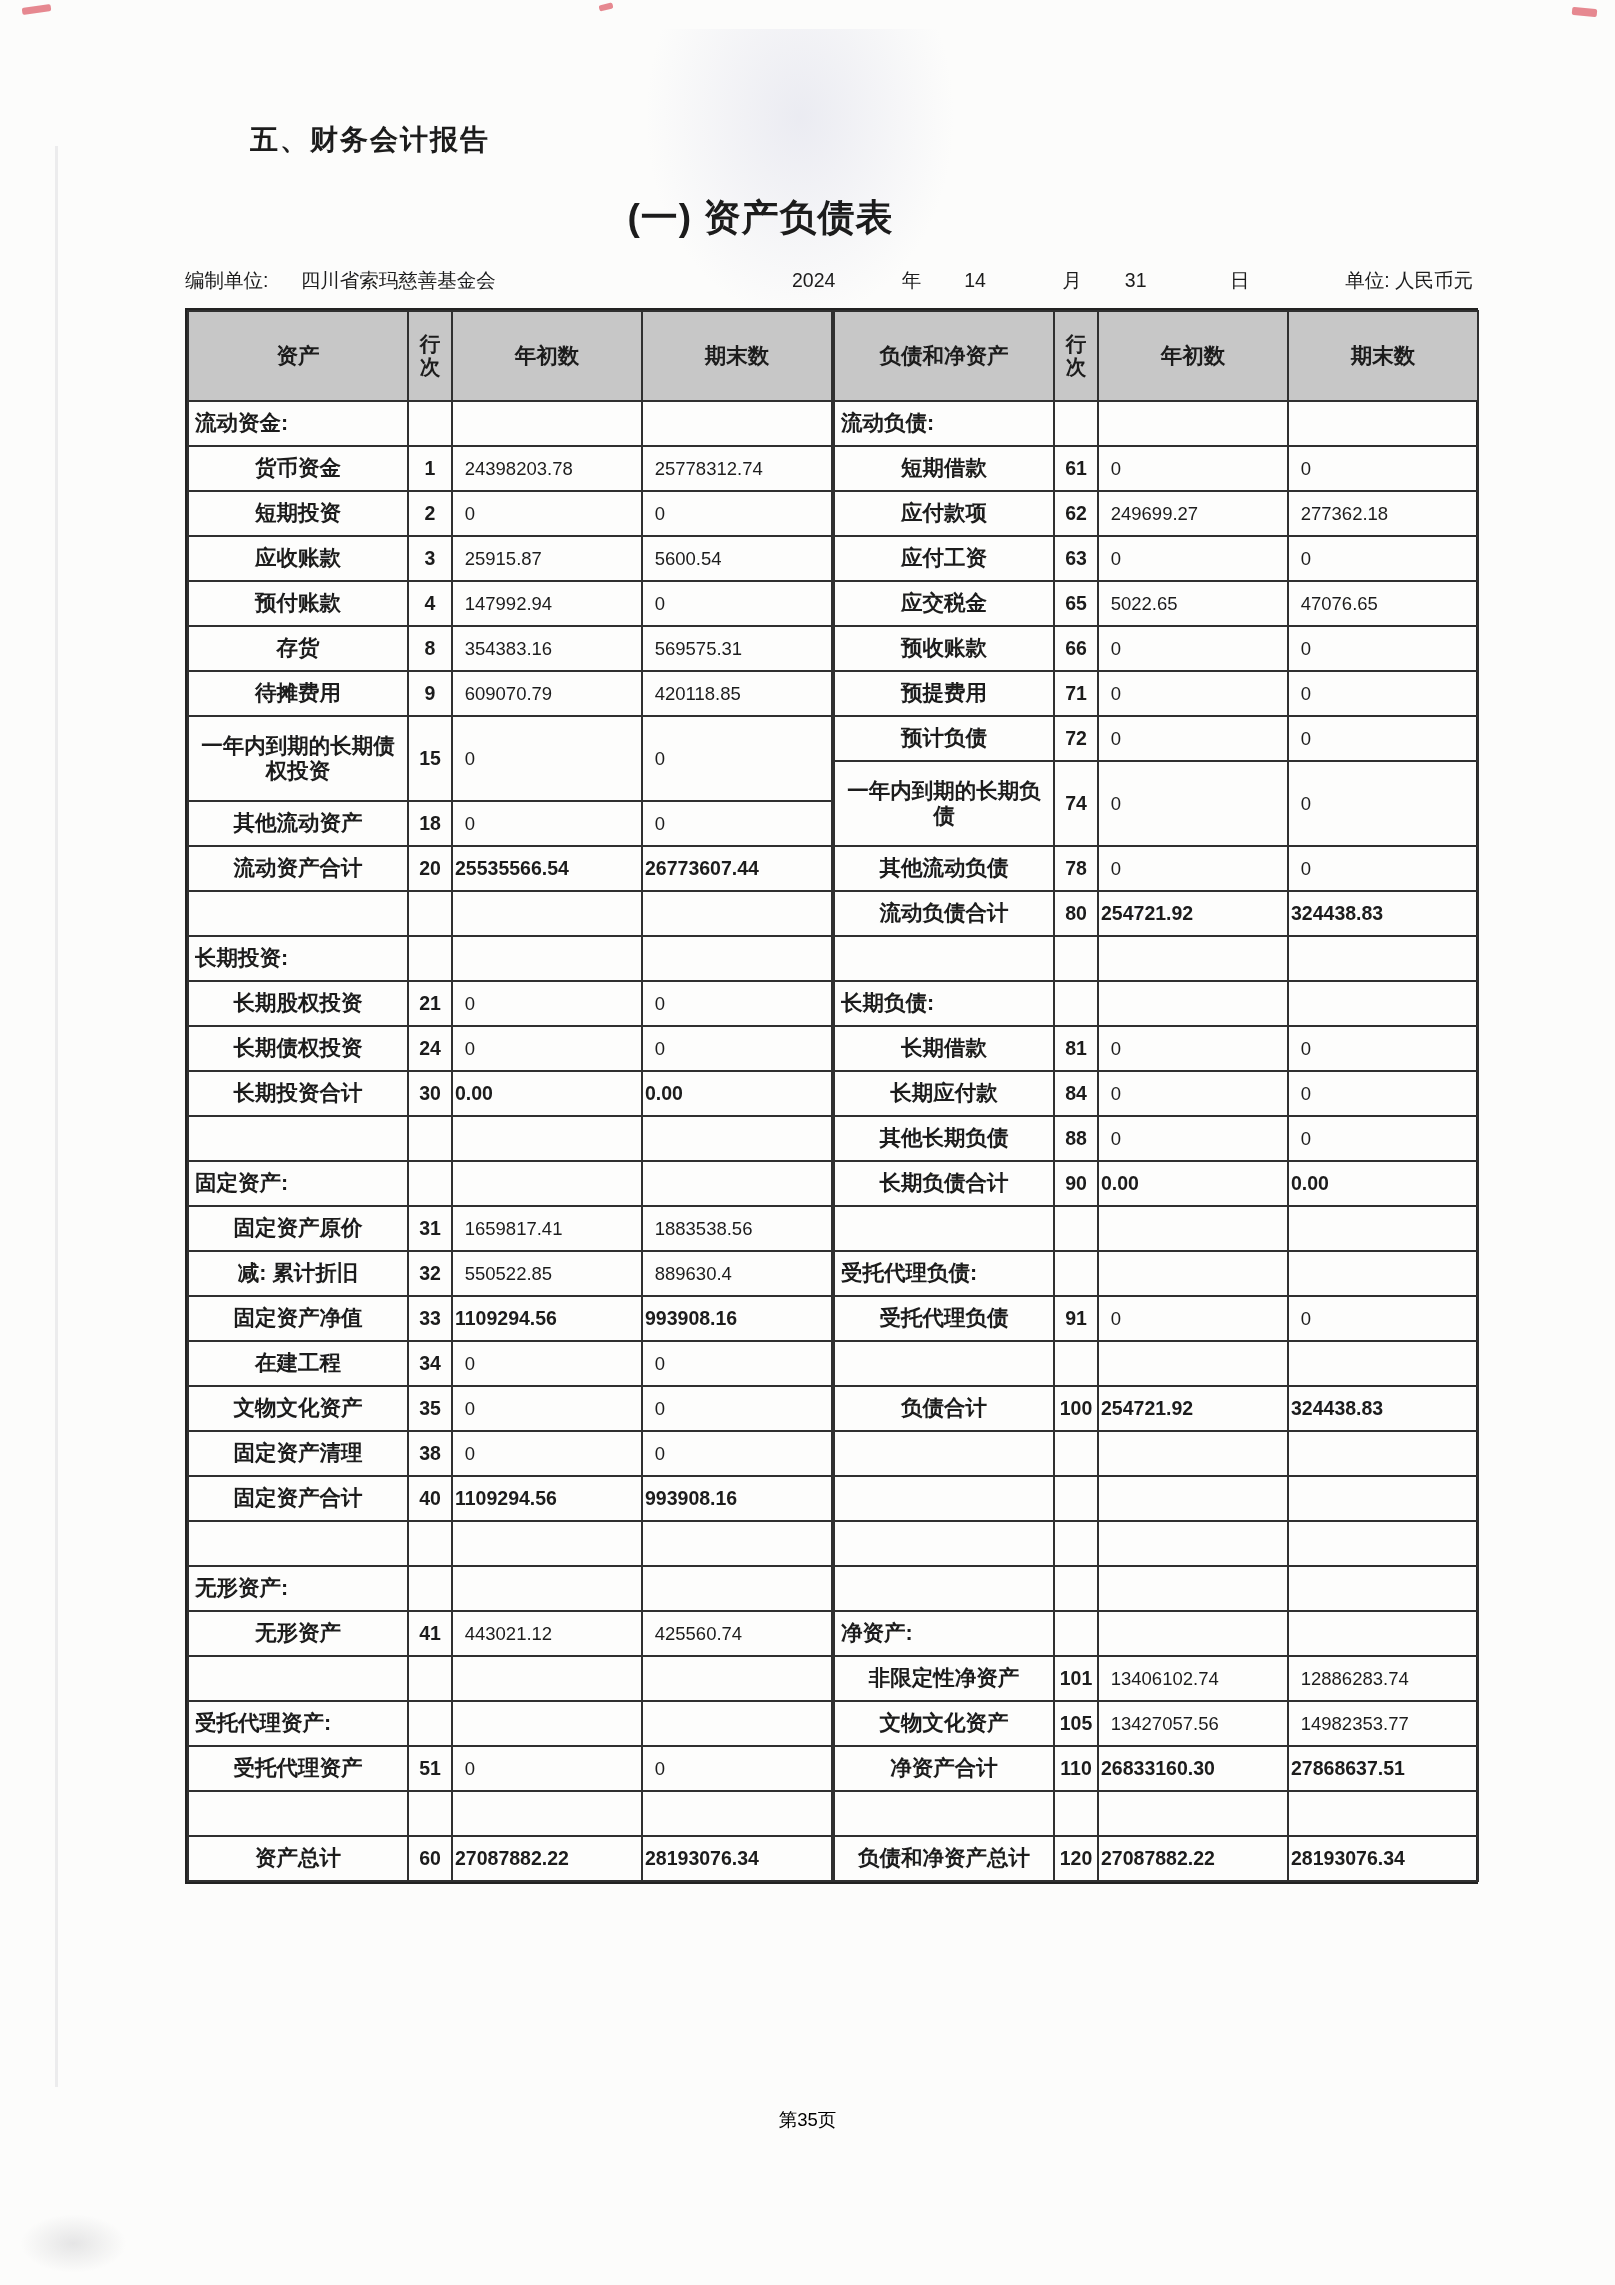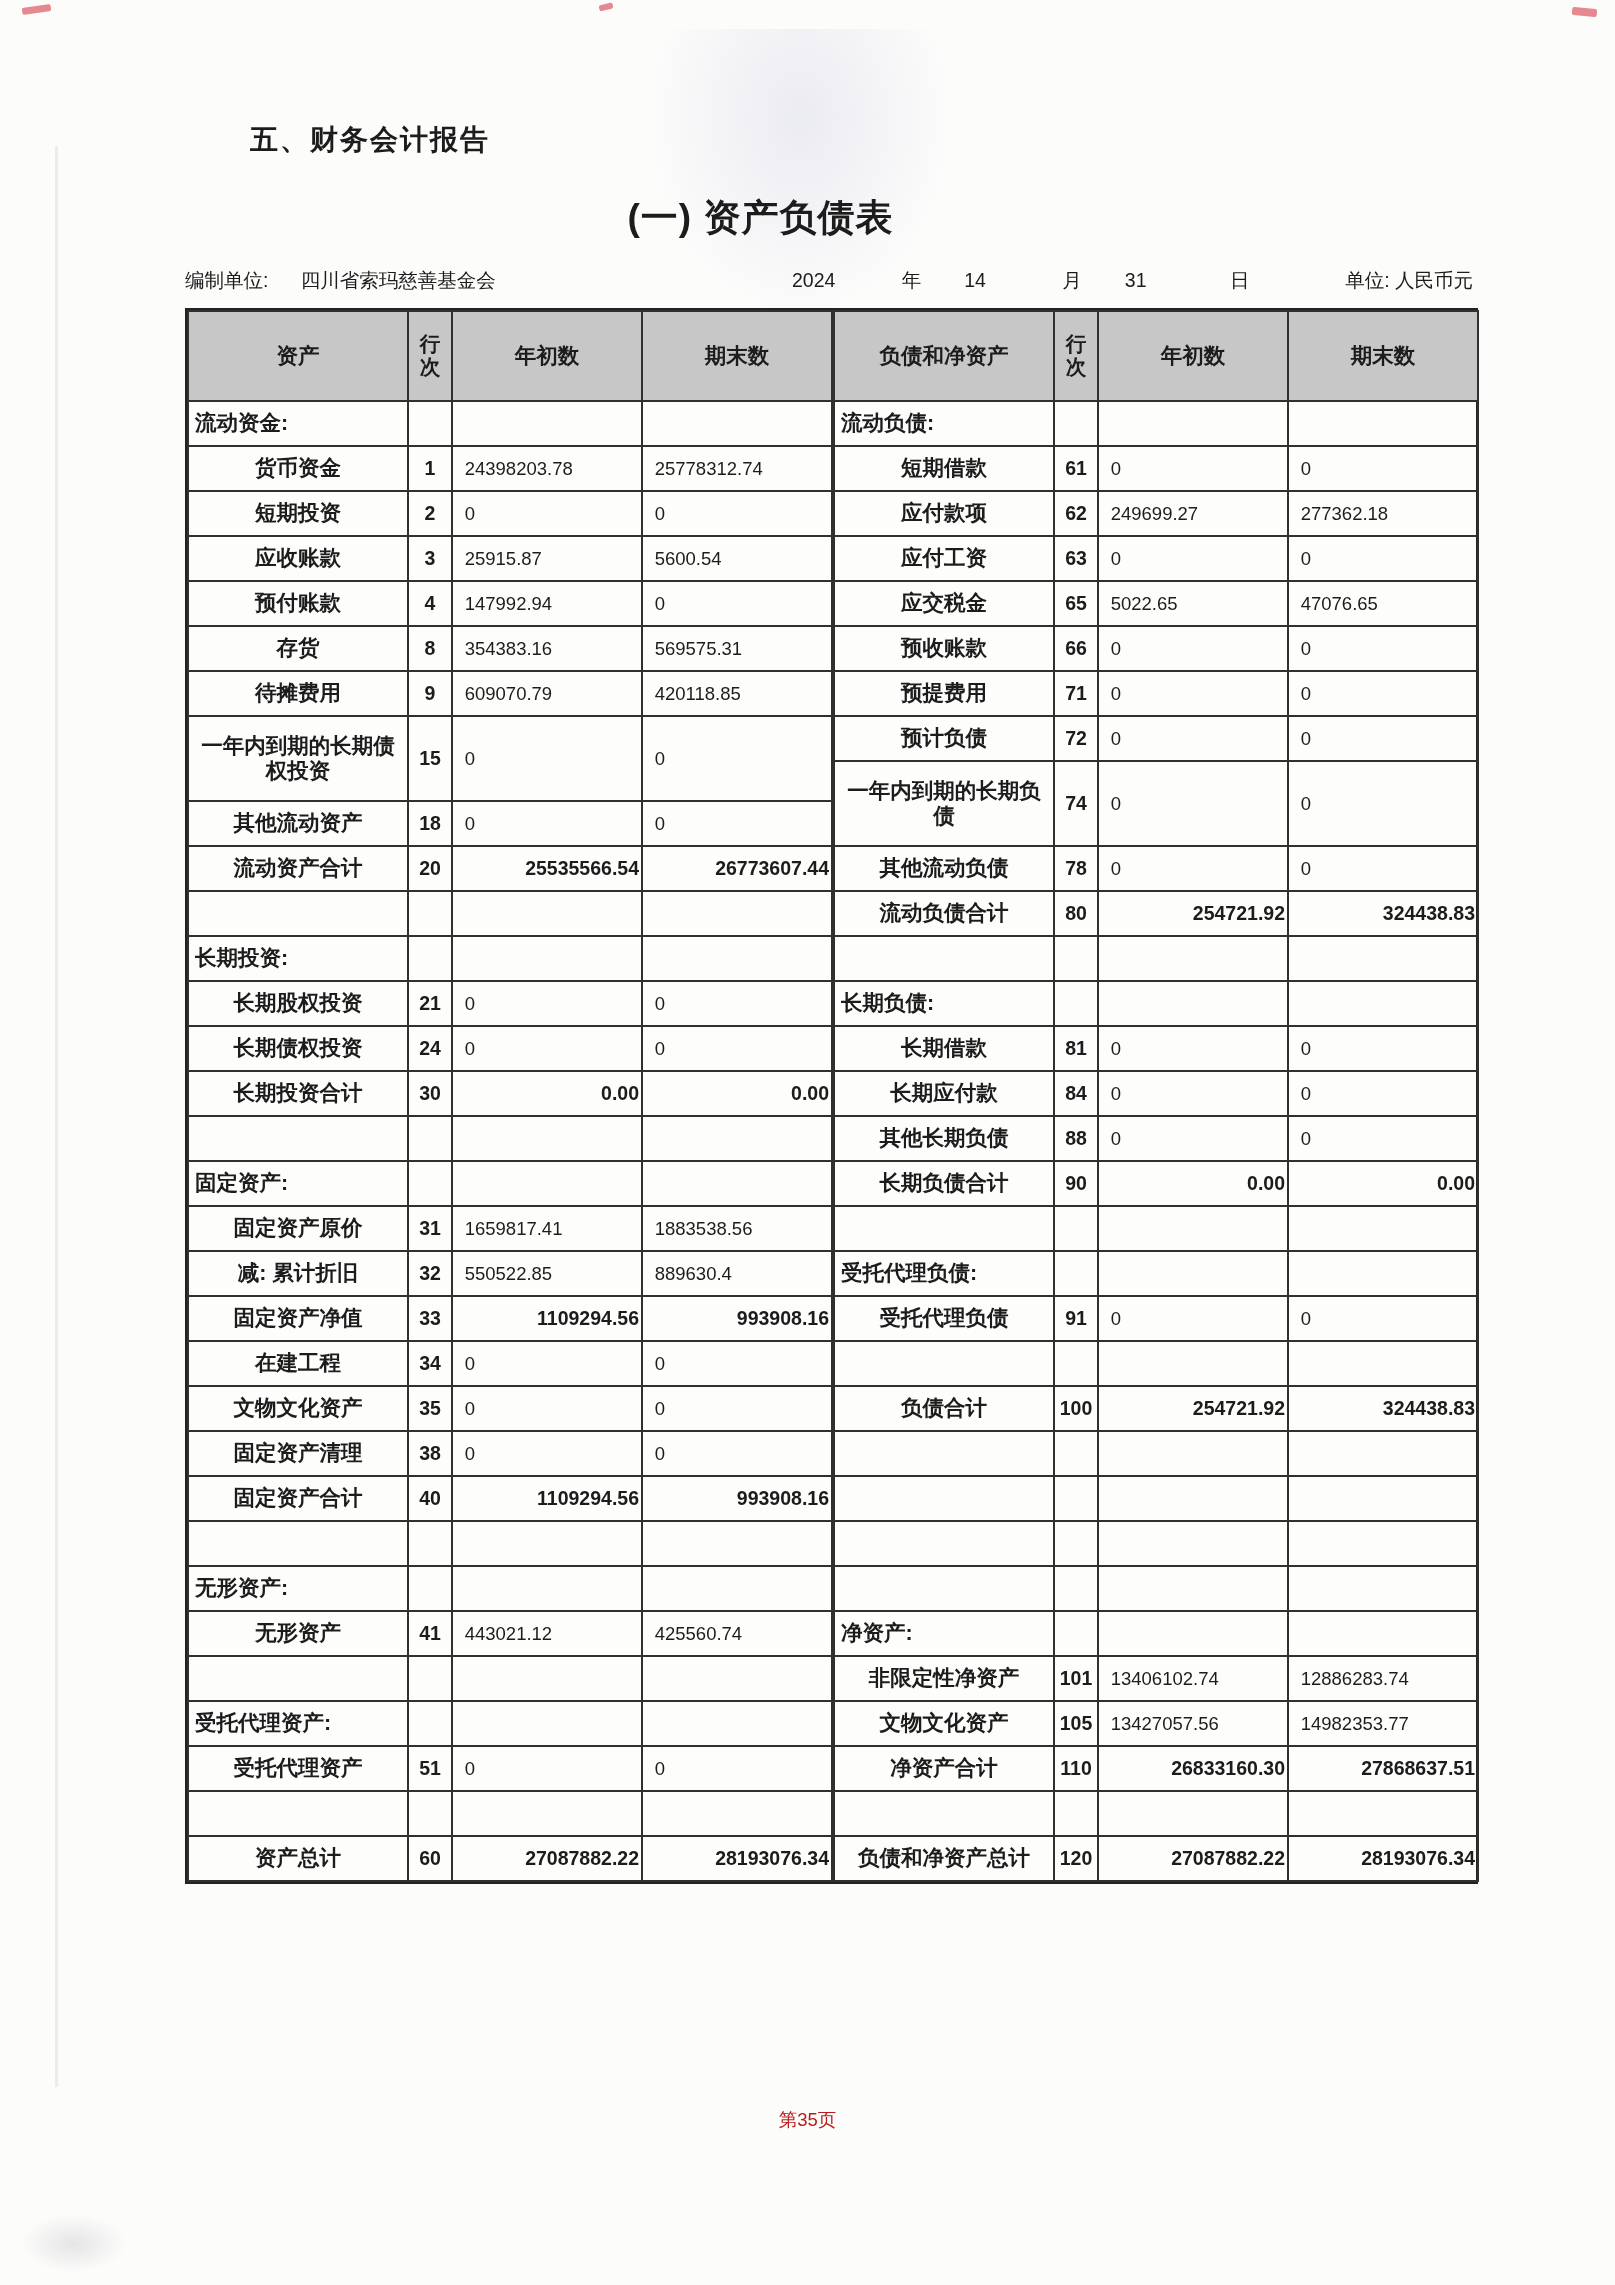--- a/index.html
+++ b/index.html
@@ -57,23 +57,23 @@
     font-size:21.5px;font-weight:700;text-align:center;
     line-height:1.12;
   }
   th.h-ln{white-space:pre-line;font-size:20.5px;}
   tbody tr{height:45px;}
   tbody tr.r-item_tall{height:85px;}
   td.lbl{font-weight:700;font-size:21.5px;text-align:center;padding:2px 5.9px;line-height:1.15;}
   tr.r-section td.lbl{text-align:left;padding-left:5.9px;}
   td.ln{font-weight:700;font-size:19.5px;text-align:center;padding:0 2px;}
   td.num{font-size:18.5px;text-align:left;padding:0 3.9px 0 11.7px;white-space:nowrap;}
-  tr.r-total td.num{font-weight:700;font-size:19.5px;text-align:right;padding:0 2px;}
-
-  .footer{position:absolute;left:0;top:2107px;width:1615px;text-align:center;font-size:18.5px;color:#b91c1c;}
+  tr.r-total td.num{font-weight:700;font-size:19.5px;text-align:left;padding:0 2px;}
+
+  .footer{position:absolute;left:0;top:2107px;width:1615px;text-align:center;font-size:18.5px;color:#000000;}
 </style>
 </head>
 <body>
 
 <div class="page">
 
   <div class="streak-left"></div>
   <div class="smudge-top"></div>
   <div class="smudge-bottom"></div>
   <div class="redmark a"></div>

